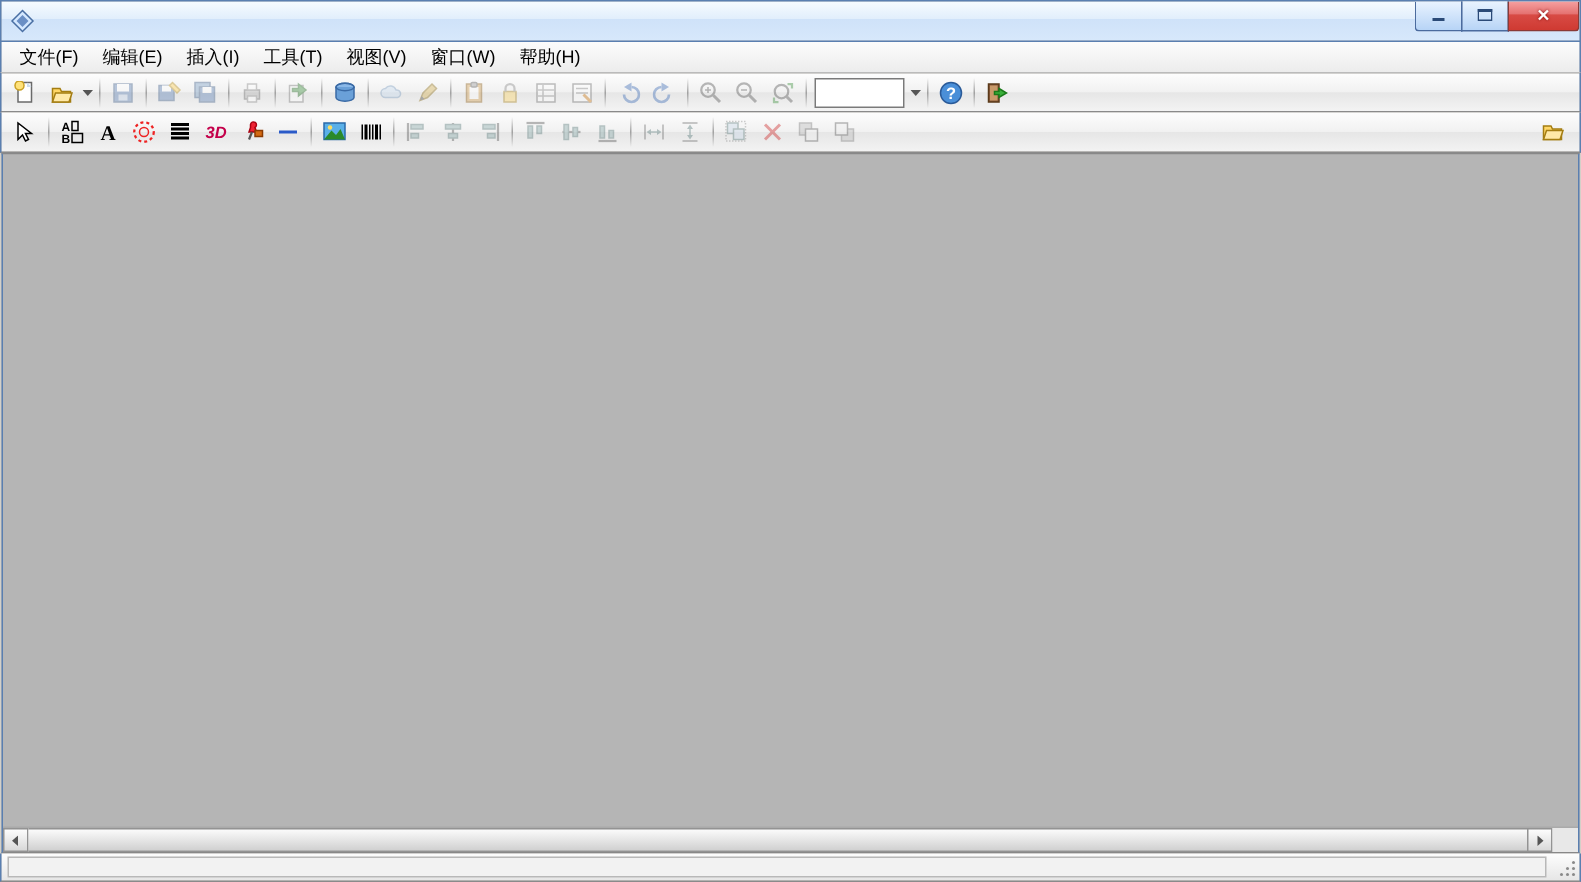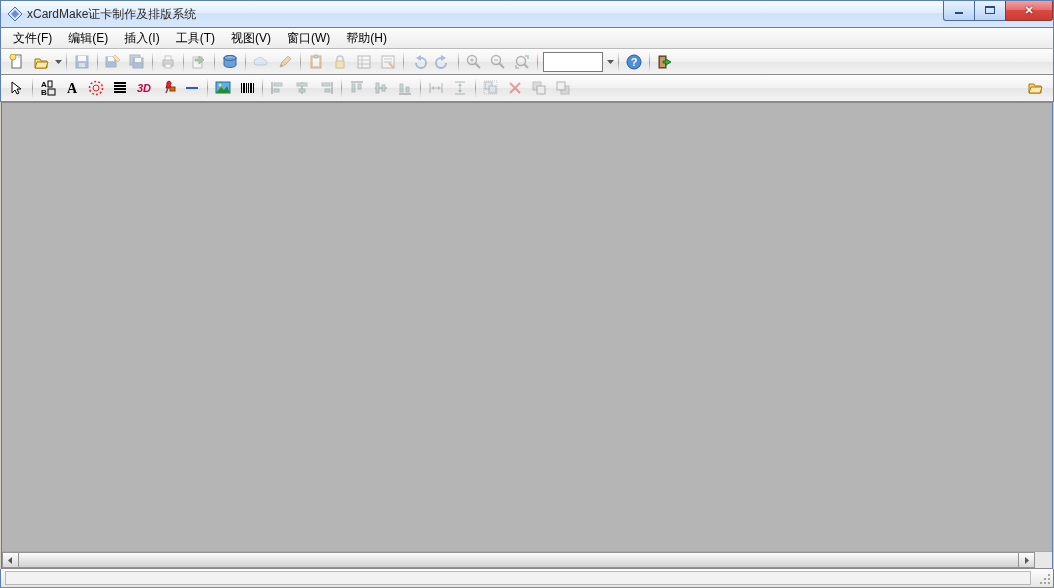--- a/index.html
+++ b/index.html
@@ -52,21 +52,20 @@
 </head>
 <body>
 
 <div class="titlebar">
   <span class="icon">
     <svg width="16" height="16">
         <polygon points="8,1 15,8 8,15 1,8" fill="#d4e8ff" stroke="#4a6fa3" stroke-width="1"></polygon>
         <polygon points="8,4 12,8 8,12 4,8" fill="#6a8fc5"></polygon>
       </svg>
   </span>
-  <span class="title-text">xCardMake证卡制作及排版系统</span>
   <div class="win-btns">
     <div class="win-btn win-min">
         <svg width="10" height="10">
           <rect x="1" y="6" width="8" height="2" fill="#2b4a77"></rect>
         </svg>
       </div>
     <div class="win-btn win-max">
         <svg width="10" height="10">
           <rect x="0.5" y="0.5" width="9" height="7" fill="none" stroke="#2b4a77" stroke-width="1"></rect>
           <rect x="0" y="0" width="10" height="2" fill="#2b4a77"></rect>

